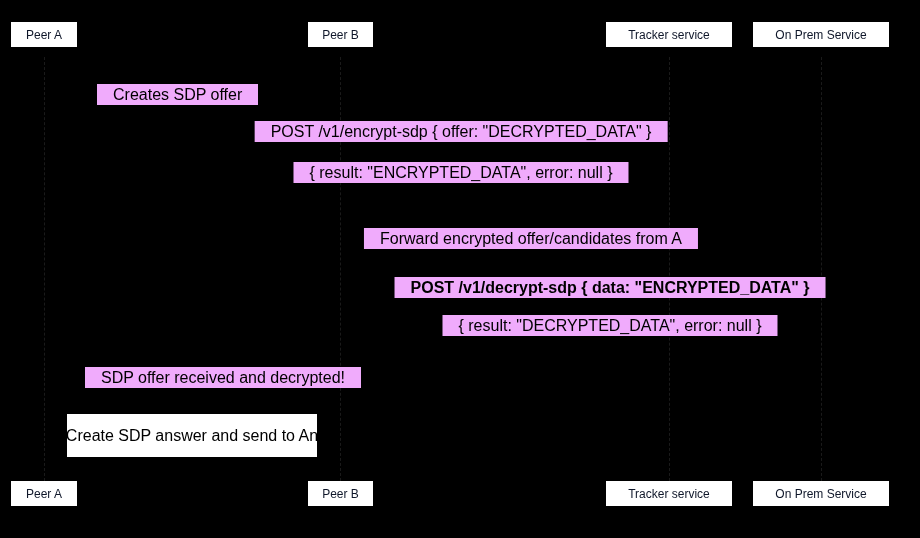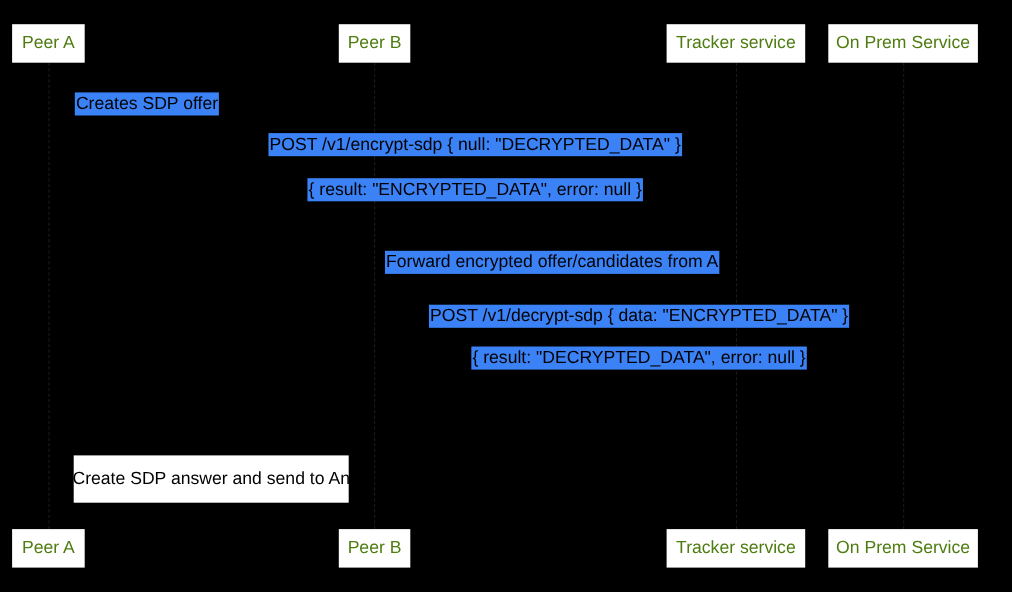--- a/index.html
+++ b/index.html
@@ -18,39 +18,40 @@
   
   .lifeline {
     position: absolute;
     top: 57px;
     height: 424px;
     width: 0;
     border-left: 1px dashed #1a1a1a;
   }
   .actor-box {
     position: absolute;
-    height: 35px;
+    height: 25px;
     background: #ffffff;
-    color: #4d7c0f;
-    font-size: 16px;
+    color: #0f172a;
+    font-size: 12px;
     display: flex;
     align-items: center;
     justify-content: center;
     white-space: nowrap;
     box-sizing: border-box;
   }
   .msg-label {
     position: absolute;
-    background: #3b82f6;
+    background: #f0abfc;
     color: #000000;
     font-size: 16px;
     line-height: 21px;
     height: 21px;
-    padding: 0 1px;
+    padding: 0 16px;
     white-space: nowrap;
+    margin-left: 29px;
   }
   .msg-centered {
     transform: translateX(-50%);
   }
   .note-box {
     position: absolute;
     left: 67px;
     top: 414px;
     width: 250px;
     height: 43px;
@@ -75,25 +76,26 @@
   <div class="lifeline" style="left:340px"></div>
   <div class="lifeline" style="left:669px"></div>
   <div class="lifeline" style="left:821px"></div>
 
   <div class="actor-box" style="left:11px;  top:22px; width:66px;">Peer A</div>
   <div class="actor-box" style="left:308px; top:22px; width:65px;">Peer B</div>
   <div class="actor-box" style="left:606px; top:22px; width:126px;">Tracker service</div>
   <div class="actor-box" style="left:753px; top:22px; width:136px;">On Prem Service</div>
 
   <div class="msg-label" style="left:68px; top:84px;">Creates SDP offer</div>
-  <div class="msg-label msg-centered" style="left:432px; top:121px;">POST /v1/encrypt-sdp { null: "DECRYPTED_DATA" }</div>
+  <div class="msg-label msg-centered" style="left:432px; top:121px;">POST /v1/encrypt-sdp { offer: "DECRYPTED_DATA" }</div>
   <div class="msg-label msg-centered" style="left:432px; top:162px;">{ result: "ENCRYPTED_DATA", error: null }</div>
   <div class="msg-label msg-centered" style="left:502px; top:228px;">Forward encrypted offer/candidates from A</div>
-  <div class="msg-label msg-centered" style="left:581px; top:277px;">POST /v1/decrypt-sdp { data: "ENCRYPTED_DATA" }</div>
+  <div class="msg-label msg-centered" style="left:581px; top:277px;font-weight:bold;">POST /v1/decrypt-sdp { data: "ENCRYPTED_DATA" }</div>
   <div class="msg-label msg-centered" style="left:581px; top:315px;">{ result: "DECRYPTED_DATA", error: null }</div>
+  <div class="msg-label msg-centered" style="left:194px; top:367px;">SDP offer received and decrypted!</div>
 
   <div class="note-box">
     <span>Create SDP answer and send to An</span>
   </div>
 
   <div class="actor-box" style="left:11px;  top:481px; width:66px;">Peer A</div>
   <div class="actor-box" style="left:308px; top:481px; width:65px;">Peer B</div>
   <div class="actor-box" style="left:606px; top:481px; width:126px;">Tracker service</div>
   <div class="actor-box" style="left:753px; top:481px; width:136px;">On Prem Service</div>
 

